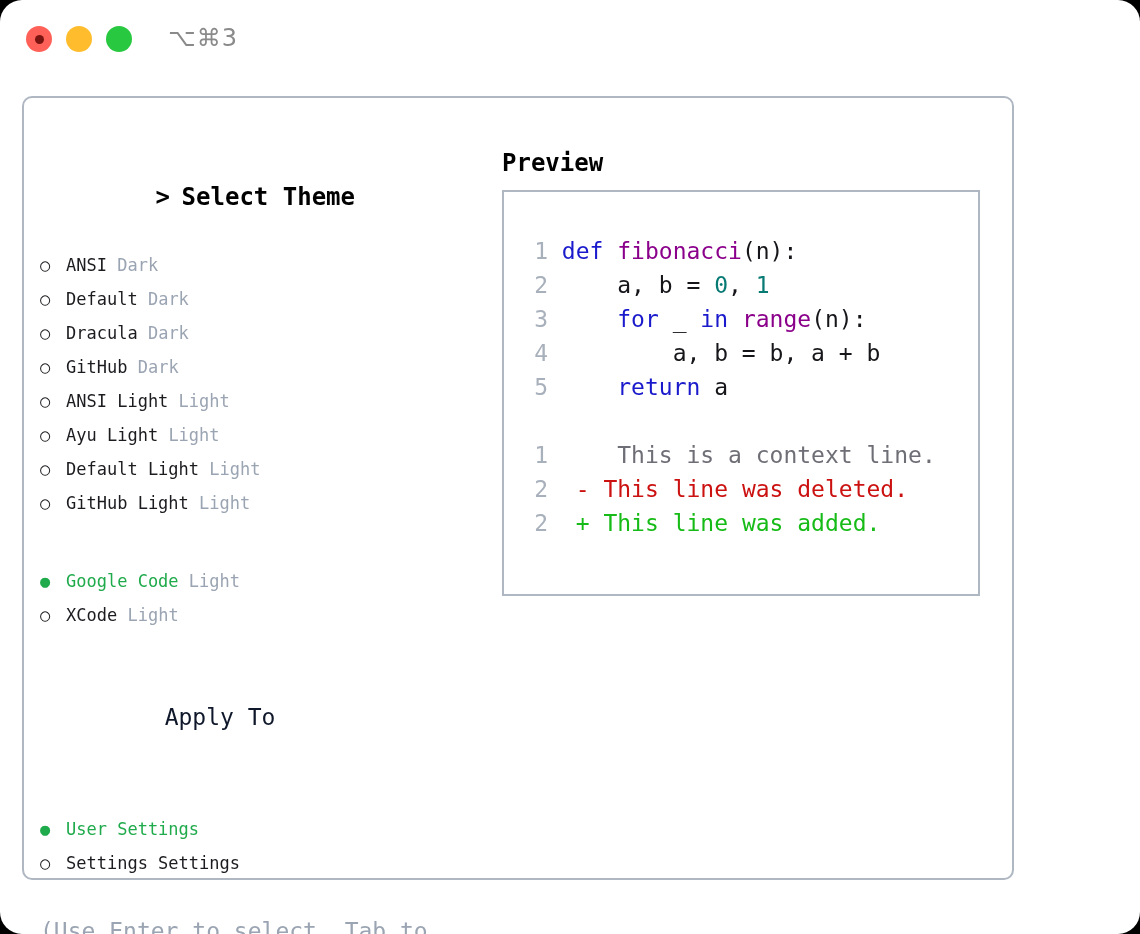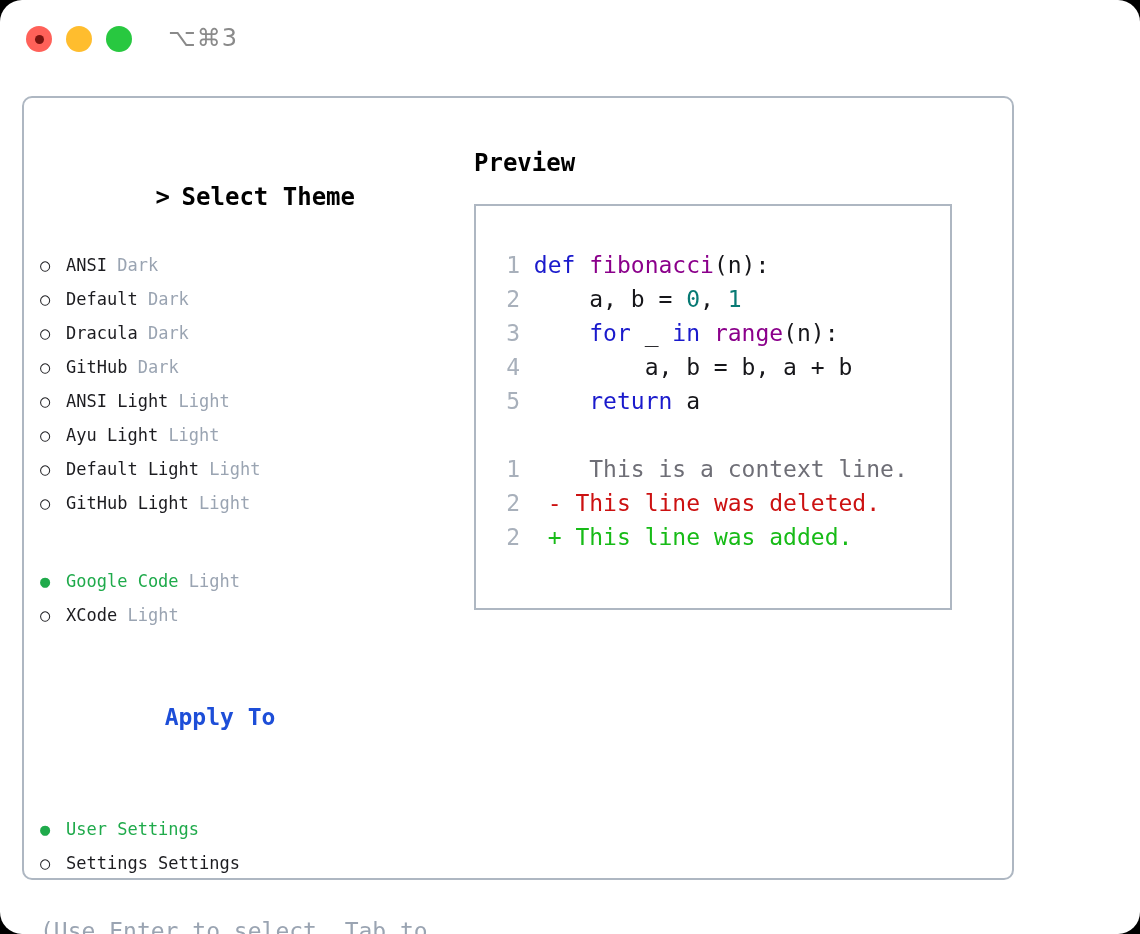--- a/index.html
+++ b/index.html
@@ -104,49 +104,48 @@
     font-size: 24px;
     color: #000000;
   }
   .heading .bullet { font-weight: bold; }
   .tag { color: #9aa4b2; }
   .sel { color: #1faa4b; margin-top: 44px; }
   .sel .tag { color: #9aa4b2; }
   .group-title {
     font-size: 23px;
     line-height: 34px;
-    color: #1d4ed8;
+    color: #0f172a;
     white-space: pre;
-    font-weight: bold;
   }
   .spacer { height: 34px; }
   .hint {
     margin-top: 34px;
     font-size: 23px;
     line-height: 34px;
     color: #9aa4b2;
     width: 420px;
     white-space: pre-wrap;
   }
 
   
   .right-col {
     position: absolute;
-    left: 450px;
+    left: 478px;
     top: 48px;
     width: 500px;
   }
   .preview-title {
     font-size: 24px;
     font-weight: bold;
     color: #000000;
     line-height: 34px;
   }
   .preview-box {
-    margin-top: 24px;
+    margin-top: 10px;
     width: 478px;
     height: 406px;
     border: 2px solid #aeb7c2;
     box-sizing: border-box;
     background: #ffffff;
     position: relative;
     padding-left: 39px;
   }
   .code {
     position: absolute;

